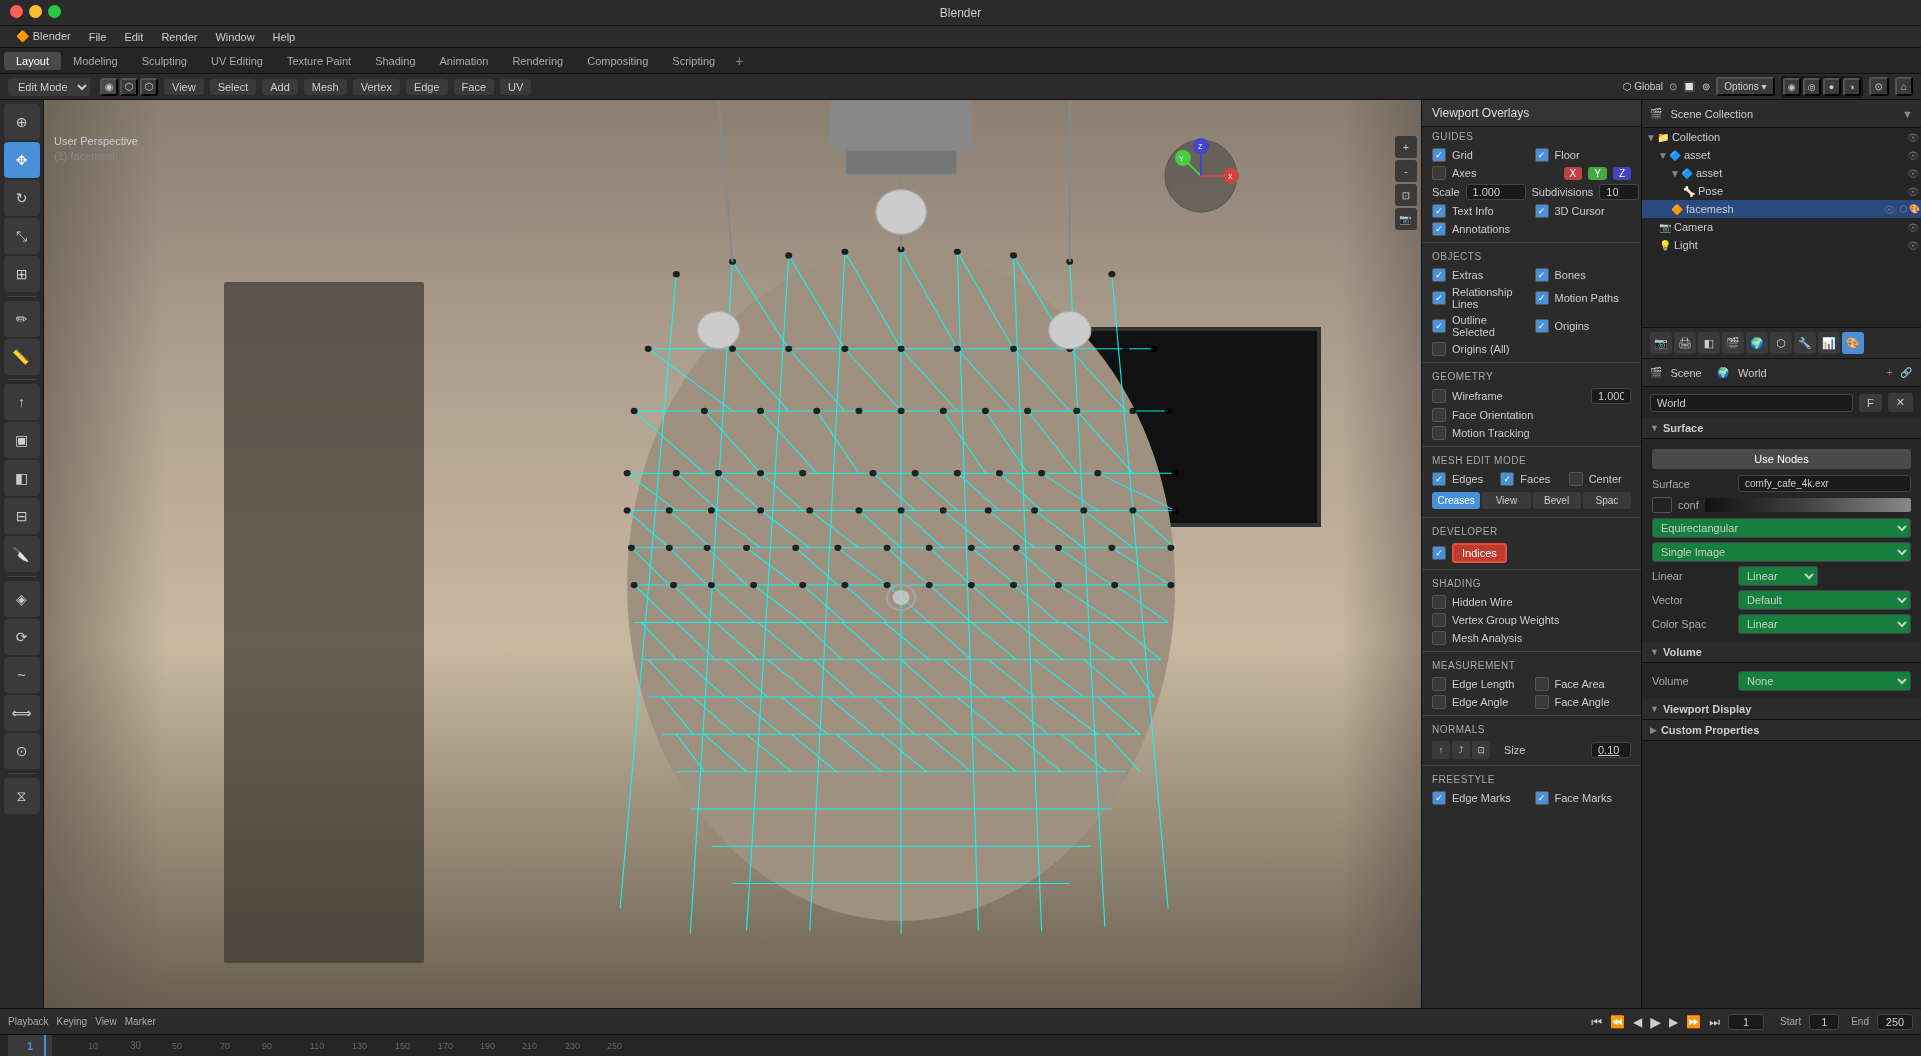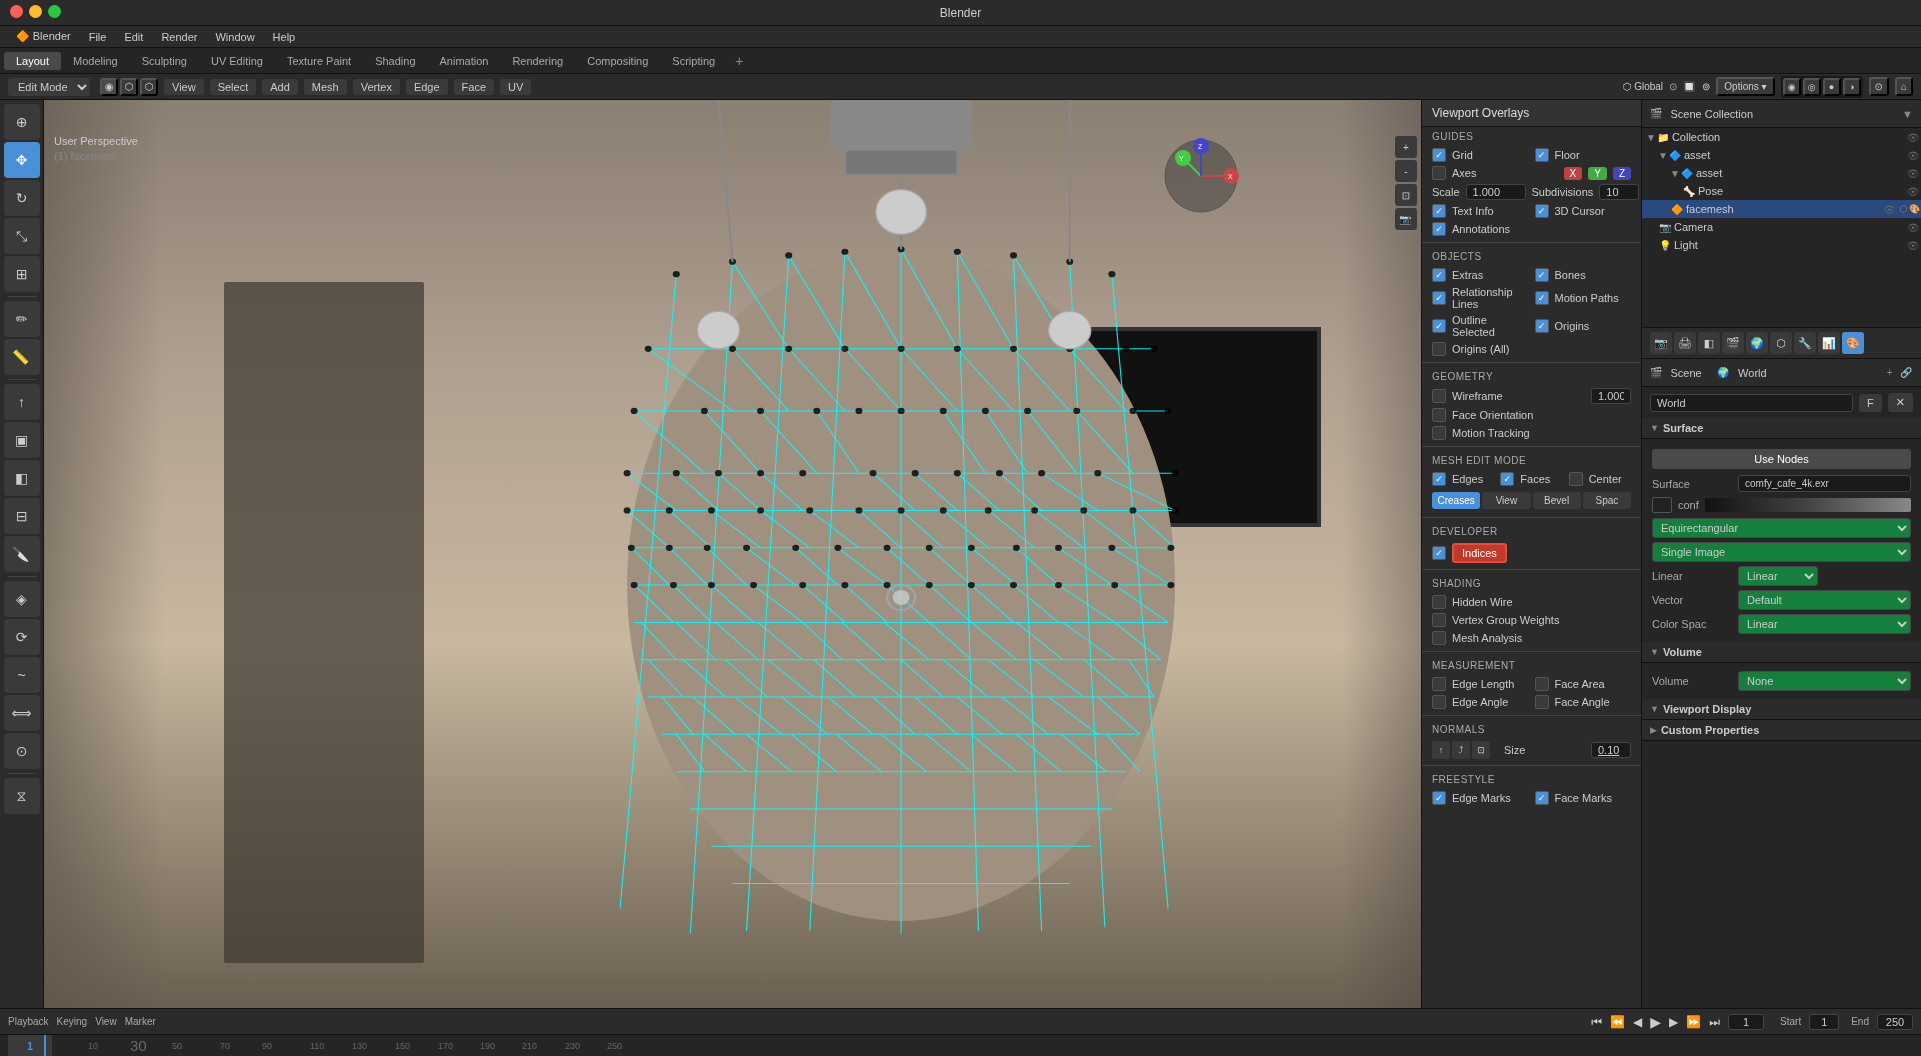--- a/index.html
+++ b/index.html
@@ -871,21 +871,21 @@
 <div id="timeline" style="background:#252525;position:relative;">
 
   <div style="position:absolute;left:44px;top:0;bottom:0;width:2px;background:#4a90d9;pointer-events:none;"></div>
 
   <div style="display:flex;align-items:center;width:100%;overflow:hidden;">
     <div style="width:44px;flex-shrink:0;background:#3a3a3a;height:22px;display:flex;align-items:center;justify-content:center;">
       <span style="color:#4a90d9;font-size:11px;font-weight:bold;">1</span>
     </div>
     <div style="flex:1;display:flex;align-items:center;padding:0 4px;overflow:hidden;">
       <span style="color:#666;font-size:9px;position:absolute;left:88px;">10</span>
-      <span style="color:#666;font-size:15px;position:absolute;left:130px;">30</span>
+      <span style="color:#666;font-size:10px;position:absolute;left:130px;">30</span>
       <span style="color:#666;font-size:9px;position:absolute;left:172px;">50</span>
       <span style="color:#666;font-size:9px;position:absolute;left:220px;">70</span>
       <span style="color:#666;font-size:9px;position:absolute;left:262px;">90</span>
       <span style="color:#666;font-size:9px;position:absolute;left:310px;text-align:center;">110</span>
       <span style="color:#666;font-size:9px;position:absolute;left:352px;">130</span>
       <span style="color:#666;font-size:9px;position:absolute;left:395px;">150</span>
       <span style="color:#666;font-size:9px;position:absolute;left:438px;">170</span>
       <span style="color:#666;font-size:9px;position:absolute;left:480px;">190</span>
       <span style="color:#666;font-size:9px;position:absolute;left:522px;">210</span>
       <span style="color:#666;font-size:9px;position:absolute;left:565px;">230</span>

